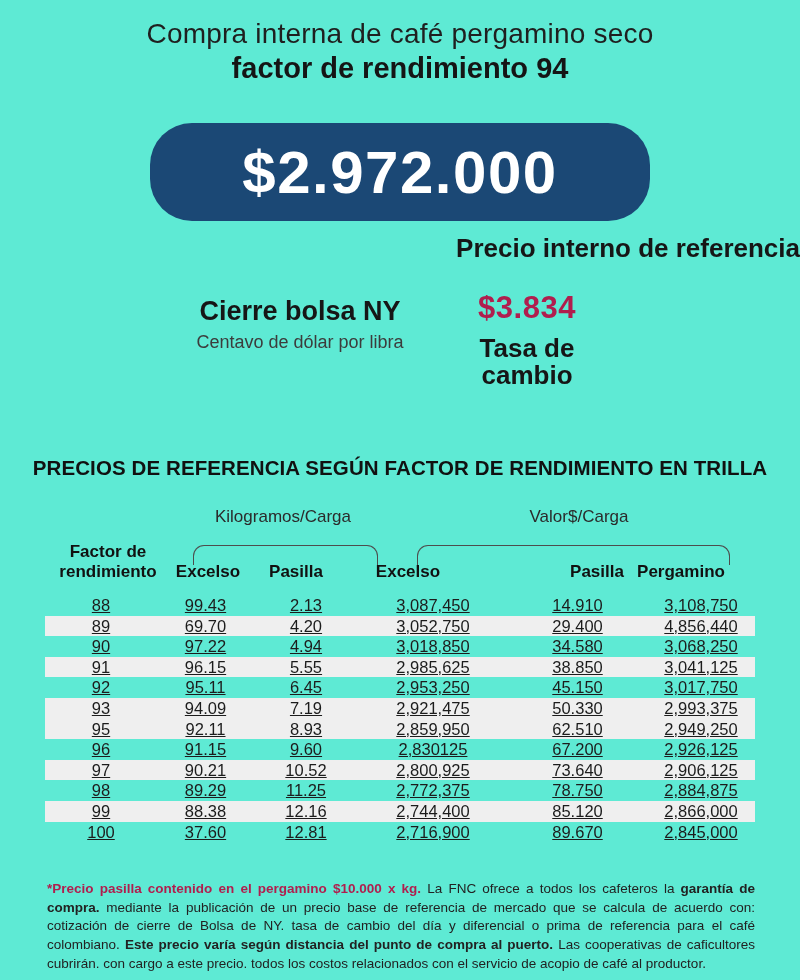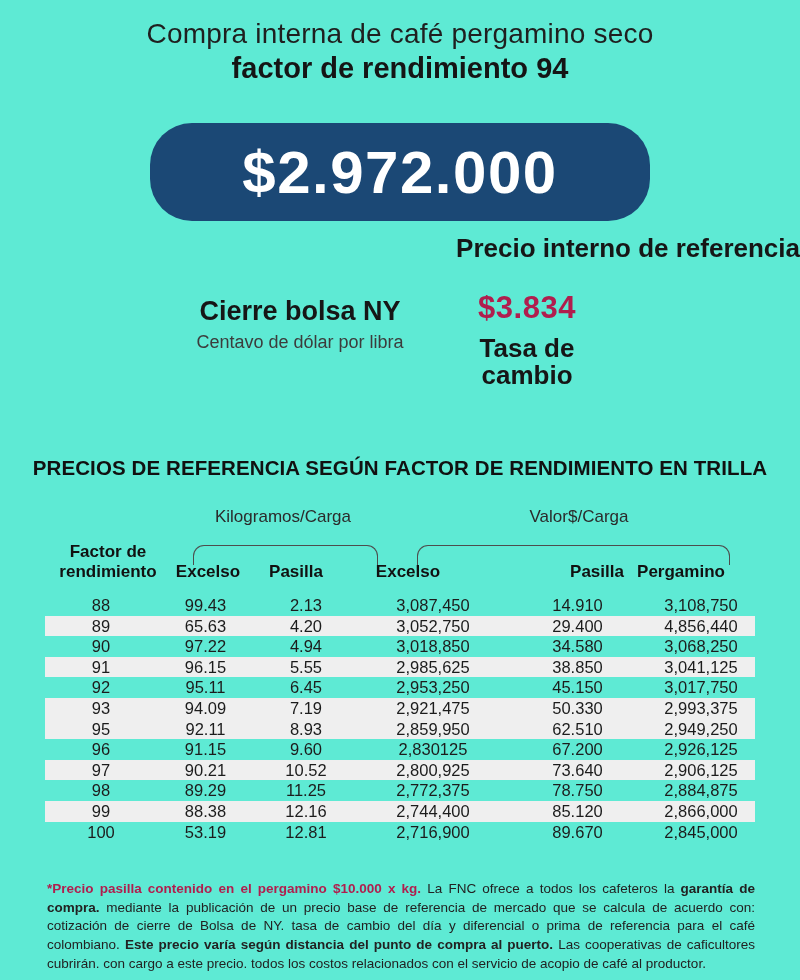--- a/index.html
+++ b/index.html
@@ -81,21 +81,21 @@
     position:absolute;top:62px;transform:translateX(-50%);
     font-size:17px;font-weight:bold;color:#111;white-space:nowrap;
   }
   .ch-exc1{left:163px;}
   .ch-pas1{left:251px;}
   .ch-exc2{left:363px;}
   .ch-pas2{left:552px;}
   .ch-perg{left:636px;}
   .price-table{
     position:absolute;top:595px;left:45px;width:710px;
-    border-collapse:collapse;table-layout:fixed;
+    border-collapse:collapse;table-layout:fixed;text-decoration:underline;
   }
   .price-table td{
     text-align:center;font-size:16.5px;color:var(--ink);
     height:20.6px;padding:0;line-height:20.6px;
     overflow:hidden;white-space:nowrap;
   }
   .price-table tr.stripe{background:var(--stripe);}
   .price-table tr.hl td{font-weight:bold;color:#0d0d0d;}
   .footnote{
     position:absolute;top:880px;left:47px;width:708px;
@@ -158,21 +158,21 @@
         <tr>
           <td>88</td>
           <td>99.43</td>
           <td>2.13</td>
           <td>3,087,450</td>
           <td>14.910</td>
           <td>3,108,750</td>
         </tr>
         <tr class="stripe">
           <td>89</td>
-          <td>65.63</td>
+          <td>69.70</td>
           <td>4.20</td>
           <td>3,052,750</td>
           <td>29.400</td>
           <td>4,856,440</td>
         </tr>
         <tr>
           <td>90</td>
           <td>97.22</td>
           <td>4.94</td>
           <td>3,018,850</td>
@@ -238,21 +238,21 @@
         <tr class="stripe">
           <td>99</td>
           <td>88.38</td>
           <td>12.16</td>
           <td>2,744,400</td>
           <td>85.120</td>
           <td>2,866,000</td>
         </tr>
         <tr>
           <td>100</td>
-          <td>53.19</td>
+          <td>37.60</td>
           <td>12.81</td>
           <td>2,716,900</td>
           <td>89.670</td>
           <td>2,845,000</td>
         </tr>
       </tbody>
   </table>
 
   <div class="footnote"><span class="seg-bold-crimson">*Precio pasilla contenido en el pergamino $10.000 x kg.</span><span class="seg-regular"> La FNC ofrece a todos los cafeteros la </span><span class="seg-bold">garantía de compra.</span><span class="seg-regular"> mediante la publicación de un precio base de referencia de mercado que se calcula de acuerdo con: cotización de cierre de Bolsa de NY. tasa de cambio del día y diferencial o prima de referencia para el café colombiano. </span><span class="seg-bold">Este precio varía según distancia del punto de compra al puerto.</span><span class="seg-regular"> Las cooperativas de caficultores cubrirán. con cargo a este precio. todos los costos relacionados con el servicio de acopio de café al productor.</span></div>
 

